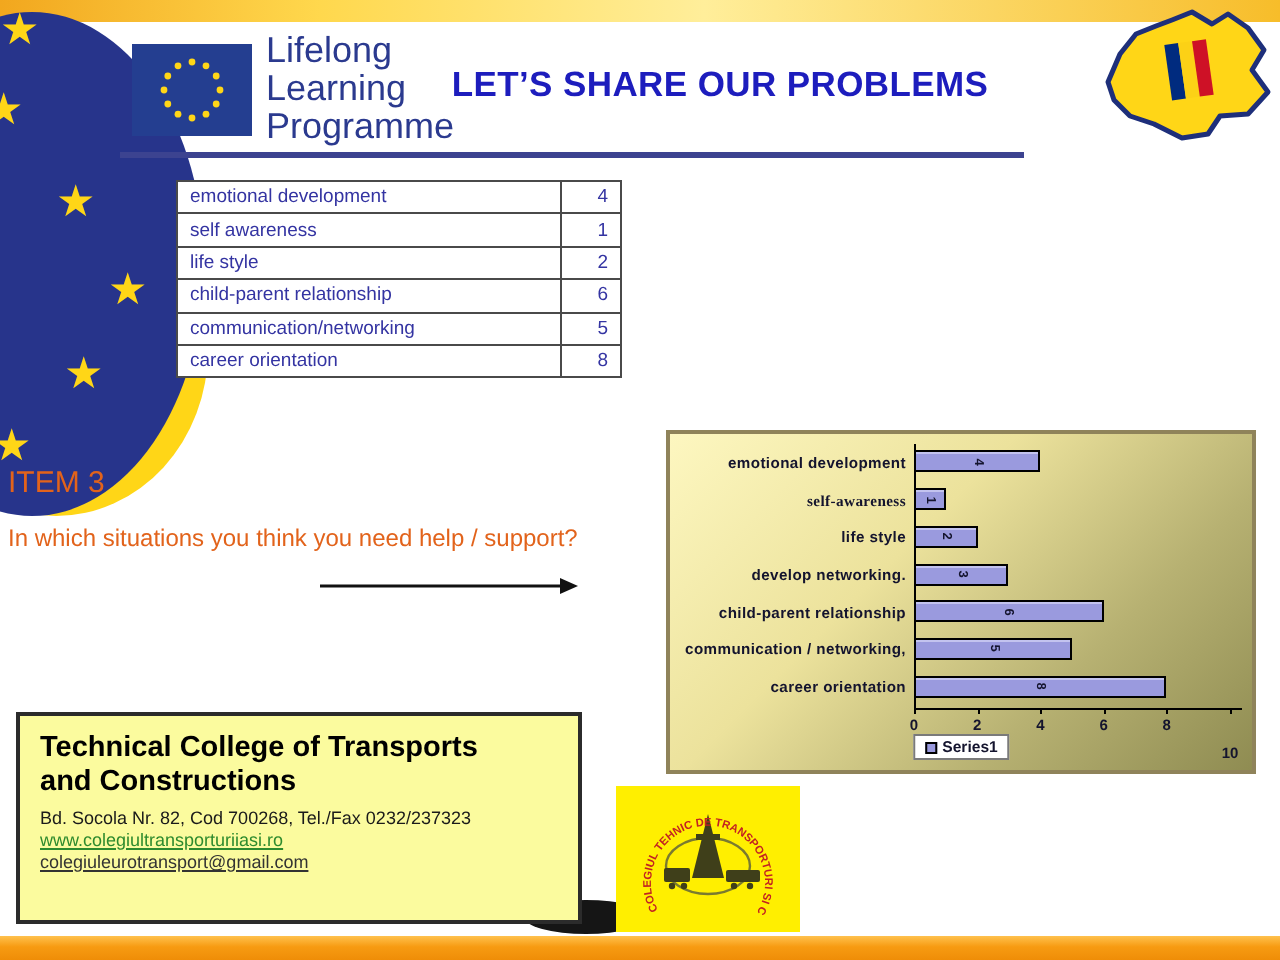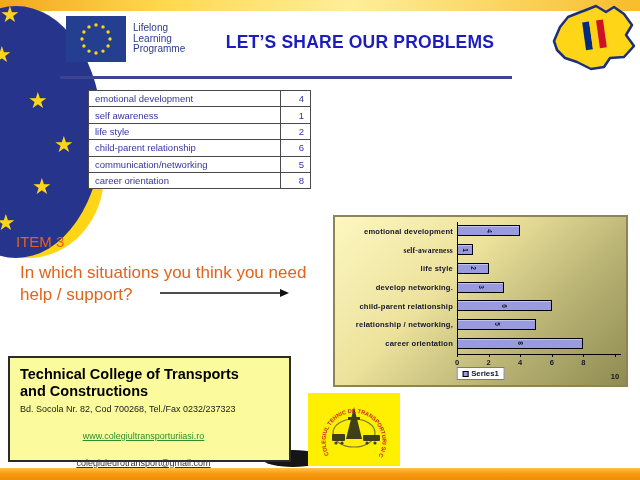--- a/index.html
+++ b/index.html
@@ -12,35 +12,35 @@
   .bottom-bar{position:absolute;left:0;top:468px;width:640px;height:12px;
     background:linear-gradient(180deg,#ffc14d 0%,#f79b12 45%,#ef8d07 100%);}
   
   .yellow-circle{position:absolute;left:-48px;top:92px;width:152px;height:166px;
     border-radius:50%;background:#ffd617;}
   .blue-ellipse{position:absolute;left:-70px;top:6px;width:172px;height:252px;
     border-radius:50%;background:#27348b;}
   .eu-star{position:absolute;color:#ffd617;font-size:22px;line-height:1;}
   
   .llp-logo{position:absolute;left:66px;top:16px;display:flex;align-items:center;gap:7px;}
-  .llp-text{color:#2b3a8f;font-size:10px;line-height:1.06;font-weight:400;}
+  .llp-text{color:#2b3a8f;font-size:18px;line-height:1.06;font-weight:400;}
   .slide-title{position:absolute;left:150px;top:32px;width:420px;text-align:center;
     color:#1d1dbd;font-size:17.5px;font-weight:bold;letter-spacing:.2px;}
   .title-rule{position:absolute;left:60px;top:76px;width:452px;height:3px;background:#3c4390;}
   .romania-map{position:absolute;left:546px;top:1px;}
   
   .data-table{position:absolute;left:88px;top:90px;width:223px;background:#fff;
     border:1px solid #4a4a4a;border-bottom:none;z-index:3;}
   .t-row{display:flex;height:16.4px;border-bottom:1px solid #4a4a4a;}
   .t-label{width:192px;border-right:1px solid #4a4a4a;color:#3434a2;font-size:9.5px;
     display:flex;align-items:center;padding-left:6px;}
   .t-value{flex:1;color:#3434a2;font-size:9.5px;display:flex;align-items:center;justify-content:flex-end;padding-right:6px;}
   
-  .item-heading{position:absolute;left:16px;top:233px;color:#e2631b;font-size:15px;}
-  .item-question{position:absolute;left:20px;top:262px;width:288px;color:#e2631b;font-size:17px;line-height:1.28;}
+  .item-heading{position:absolute;left:4px;top:233px;color:#e2631b;font-size:15px;}
+  .item-question{position:absolute;left:4px;top:262px;width:288px;color:#e2631b;font-size:12px;line-height:1.28;}
   .item-arrow{position:absolute;left:158px;top:286px;}
   
   .chart{position:absolute;left:333px;top:215px;width:295px;height:172px;z-index:2;
     border:2px solid #8f835a;
     background:linear-gradient(135deg,#fdf7c0 0%,#ece29c 38%,#b7b172 70%,#8f8c52 100%);}
   .chart-cat-label{position:absolute;left:2px;width:116px;text-align:right;
     font-size:7.6px;font-weight:bold;color:#14142e;letter-spacing:.2px;white-space:nowrap;}
   .chart-bar{position:absolute;height:11px;background:#9a9ade;border:1px solid #000;
     box-shadow:inset 0 1px 0 #c3c3ef;}
   .bar-value{position:absolute;left:50%;top:50%;transform:translate(-50%,-50%) rotate(90deg);
@@ -53,21 +53,21 @@
     background:#fff;border:1px solid #7a7a7a;padding:1px 5px;display:flex;align-items:center;gap:3px;}
   .legend-swatch{width:6px;height:6px;background:#9a9ade;border:1px solid #000;}
   .legend-text{font-size:7.8px;font-weight:bold;color:#14142e;}
   
   .black-arc{position:absolute;left:262px;top:450px;width:62px;height:17px;border-radius:50%;
     background:#151515;z-index:1;}
   .info-box{position:absolute;left:8px;top:356px;width:283px;height:106px;background:#fbfb9e;
     border:2px solid #2b2b2b;z-index:2;padding:8px 22px 0 10px;}
   .info-title{color:#000;font-size:14.5px;font-weight:bold;line-height:1.2;}
   .info-address{color:#1a1a1a;font-size:9px;margin-top:3px;}
-  .info-link{display:block;font-size:9px;text-decoration:underline;margin-top:17px;text-align:center;}
+  .info-link{display:block;font-size:9px;text-decoration:underline;margin-top:1px;}
   .info-link.web{color:#2e8b2e;}
   .info-link.mail{color:#333;}
   
   .stamp{position:absolute;left:308px;top:393px;width:92px;height:73px;background:#ffef00;z-index:2;}
 </style>
 </head>
 <body>
 
 <div class="slide">
 
@@ -167,21 +167,21 @@
         <span class="bar-value">2</span>
       </div>
       <div class="chart-cat-label" style="top: 66px;">develop networking.</div>
       <div class="chart-bar" style="left: 122px; top: 64.5px; width: 47.4px; background: rgb(154, 154, 222);">
         <span class="bar-value">3</span>
       </div>
       <div class="chart-cat-label" style="top: 84.7143px;">child-parent relationship</div>
       <div class="chart-bar" style="left: 122px; top: 83.2143px; width: 94.8px; background: rgb(154, 154, 222);">
         <span class="bar-value">6</span>
       </div>
-      <div class="chart-cat-label" style="top: 103.429px;">relationship / networking,</div>
+      <div class="chart-cat-label" style="top: 103.429px;">communication / networking,</div>
       <div class="chart-bar" style="left: 122px; top: 101.929px; width: 79px; background: rgb(154, 154, 222);">
         <span class="bar-value">5</span>
       </div>
       <div class="chart-cat-label" style="top: 122.143px;">career orientation</div>
       <div class="chart-bar" style="left: 122px; top: 120.643px; width: 126.4px; background: rgb(154, 154, 222);">
         <span class="bar-value">8</span>
       </div>
       <div class="axis-v" style="left: 122px; top: 5px; height: 132px;"></div>
       <div class="axis-h" style="left: 122px; top: 137px; width: 164px;"></div>
       <div class="tick-mark" style="left: 122px; top: 137px;"></div>

